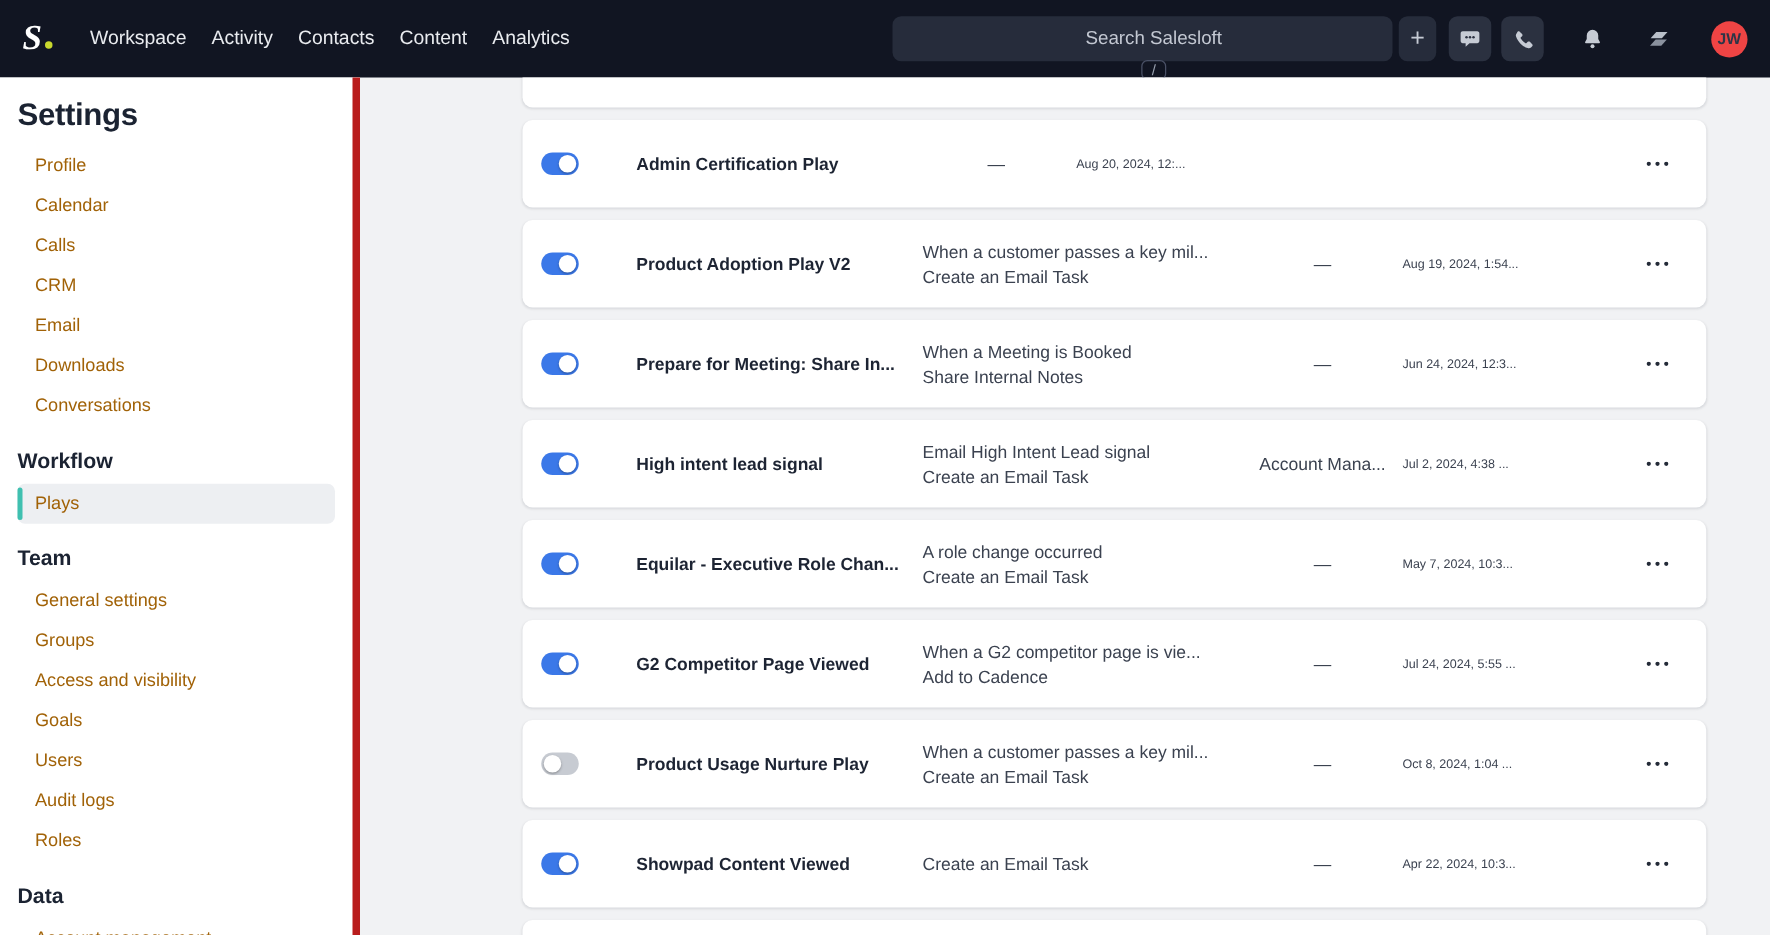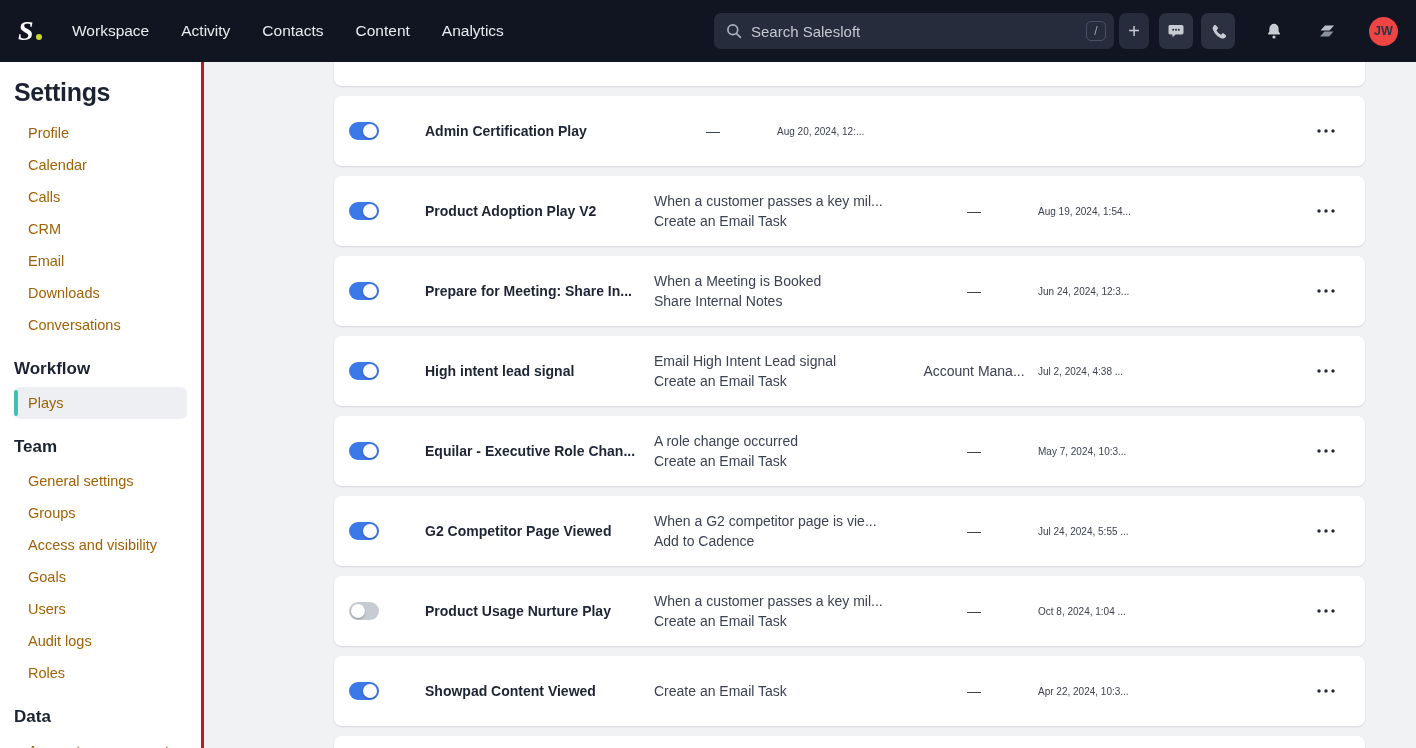--- a/index.html
+++ b/index.html
@@ -22,27 +22,27 @@
   }
   
   .topnav{
     height:62px;background:var(--nav-bg);
     display:flex;align-items:center;
     padding:0 18px;
   }
   .logo{display:flex;align-items:baseline;margin-right:24px;cursor:pointer;min-width:30px;}
   .logo-s{font-family:"Liberation Serif",serif;font-style:italic;font-weight:700;font-size:28px;color:#ffffff;line-height:1;}
   .logo-dot{width:6px;height:6px;border-radius:50%;background:var(--logo-dot);margin-left:2px;}
-  .nav-items{display:flex;align-items:center;gap:32px;}
+  .nav-items{display:flex;align-items:center;gap:20px;}
   .nav-item{color:#e9ebef;font-size:15.5px;font-weight:500;cursor:pointer;white-space:nowrap;}
   .nav-right{margin-left:auto;display:flex;align-items:center;}
   .searchbar{
     width:400px;height:36px;background:#262c3b;border-radius:7px;
-    display:flex;align-items:center;gap:9px;padding:0 8px 0 12px;
-    color:#c3c8d2;font-size:15px;cursor:text;
+    display:flex;align-items:center;gap:9px;padding:0 8px 0 26px;
+    color:#c3c8d2;font-size:15px;cursor:text;flex-direction:column;
   }
   .search-text{flex:1;color:#c3c8d2;}
   .slash-badge{
     width:20px;height:20px;border:1px solid #4a5166;border-radius:5px;
     color:#9aa2b0;font-size:12px;display:flex;align-items:center;justify-content:center;
   }
   .navbtn{
     height:36px;border:none;border-radius:7px;background:#2b3140;
     display:flex;align-items:center;justify-content:center;cursor:pointer;padding:0;
   }
@@ -53,21 +53,21 @@
   .btn-bell{margin-left:30px;}
   .btn-apps{margin-left:34px;}
   .avatar{
     width:29px;height:29px;border-radius:50%;background:#ef4444;margin-left:32px;
     display:flex;align-items:center;justify-content:center;
     font-size:12.5px;font-weight:700;color:#2d3547;cursor:pointer;letter-spacing:.2px;
   }
   
   .app{display:flex;height:686px;}
   .sidebar{
-    width:204px;background:#ffffff;border-right:3px solid #b91c1c;
+    width:288px;background:#ffffff;border-right:6px solid #b91c1c;
     padding:10px 14px 0;overflow:hidden;flex:none;
   }
   .side-title{font-size:25px;font-weight:700;color:#1b2332;margin:6px 0 10px;letter-spacing:-.3px;}
   .side-item{
     height:32px;display:flex;align-items:center;padding-left:14px;
     font-size:14.5px;color:#a16207;border-radius:6px;position:relative;cursor:pointer;white-space:nowrap;
   }
   .side-item.selected{background:#edeff2;}
   .side-item.selected::before{
     content:"";position:absolute;left:0;top:3px;bottom:3px;width:4px;border-radius:3px;background:var(--accent);

